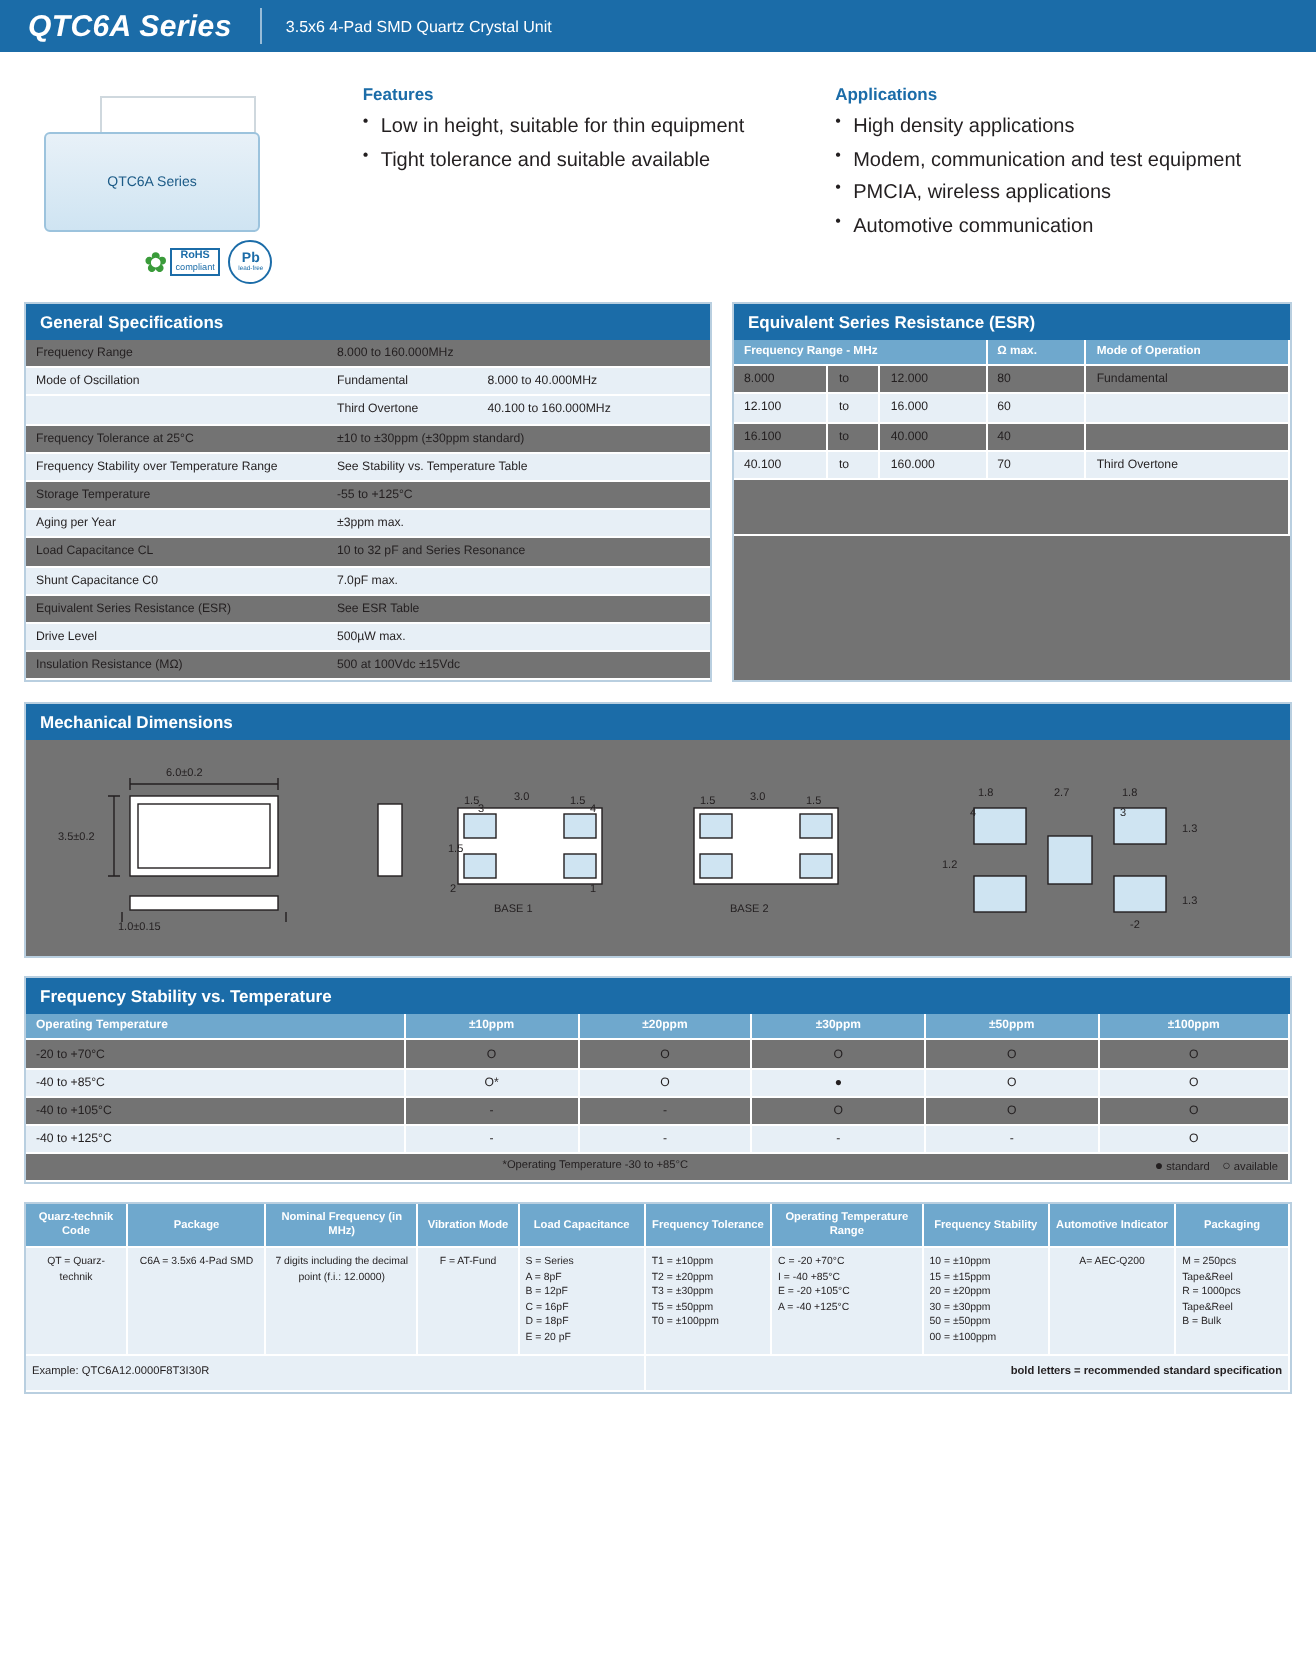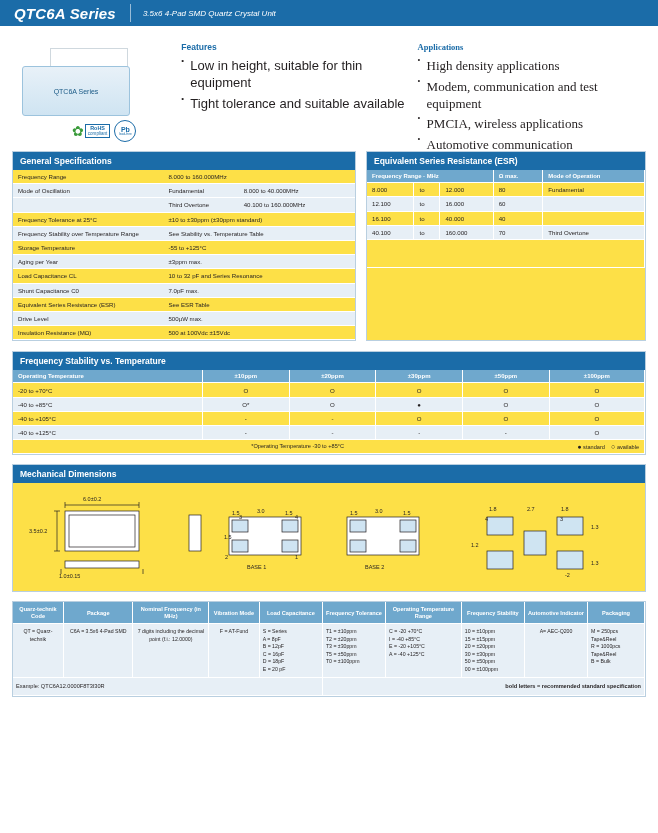--- a/index.html
+++ b/index.html
@@ -28,21 +28,21 @@
   .header .title {
     font-size: 15px;
     font-weight: bold;
     font-style: italic;
     letter-spacing: 0.2px;
     margin-right: 14px;
   }
   .header .divider {
     width: 1px; height: 18px; background: rgba(255,255,255,.55); margin-right: 12px;
   }
-  .header .subtitle { font-size: 8px; font-style: italic; }
+  .header .subtitle { font-size: 8px; }
 
   
   .top {
     display: flex;
     padding: 10px 2px 4px 2px;
     height: 125px;
   }
   .art { width: 170px; position: relative; }
   .chip-back {
     position: absolute; left: 36px; top: 12px;
@@ -65,35 +65,35 @@
   .rohs-box b{font-size:5.4px; display:block;}
   .pbfree {
     width: 22px; height: 22px; border-radius: 50%;
     border: 1.4px solid #1b6ca8; color:#1b6ca8;
     display:flex; flex-direction:column; align-items:center; justify-content:center;
     font-size: 7px; font-weight: bold;
   }
   .pbfree small{ font-size:3.2px; font-weight:normal; margin-top:-1px;}
 
   .feat-col { width: 240px; padding-top: 6px; }
-  .app-col { width: 230px; padding-top: 6px; font-family: Liberation Serif, serif; }
+  .app-col { width: 230px; padding-top: 6px; }
   .col-head {
     color: #1b6ca8; font-weight: bold; font-size: 8.5px; margin-bottom: 5px;
   }
   ul.bullets { list-style: none; margin: 0; padding: 0; }
   ul.bullets li {
     position: relative; padding-left: 9px; margin-bottom: 3.5px;
-    font-size: 13px; line-height: 1.32;
+    font-size: 10px; line-height: 1.32;
   }
   ul.bullets li:before {
     content: "•"; position: absolute; left: 0; top: -1px; color: #231f20; font-size: 8px;
   }
 
   
-  .panel { border: 1px solid #b9cfe0; background: #fde047; margin-bottom: 9px; }
+  .panel { border: 1px solid #b9cfe0; background: #737373; margin-bottom: 9px; }
   .panel-head {
     background: #1b6ca8; color: #fff; font-weight: bold; font-size: 8.5px;
     padding: 4px 7px;
   }
   table { border-collapse: collapse; width: 100%; }
   td, th { font-size: 6.1px; padding: 3.1px 5px; text-align: left; vertical-align: middle; }
 
   .spec-table tr.alt td { background: #e7eff6; }
   .spec-table td { border-bottom: 1px solid #ffffff; }
   .spec-table td.lbl { width: 44%; }
@@ -294,82 +294,20 @@
           </tr>
           <tr>
             <td colspan="5" style="height:28px;"></td>
           </tr>
         </tbody>
       </table>
     </div>
   </div>
 
   <div class="panel">
-    <div class="panel-head">Frequency Stability vs. Temperature</div>
-    <table class="stab-table">
-      <thead>
-        <tr>
-          <th class="first">Operating Temperature</th>
-          <th>±10ppm</th>
-          <th>±20ppm</th>
-          <th>±30ppm</th>
-          <th>±50ppm</th>
-          <th>±100ppm</th>
-        </tr>
-      </thead>
-      <tbody>
-        <tr>
-          <td class="first">-20 to +70°C</td>
-          <td>O</td>
-          <td>O</td>
-          <td>O</td>
-          <td>O</td>
-          <td>O</td>
-        </tr>
-        <tr class="alt">
-          <td class="first">-40 to +85°C</td>
-          <td>O*</td>
-          <td>O</td>
-          <td>●</td>
-          <td>O</td>
-          <td>O</td>
-        </tr>
-        <tr>
-          <td class="first">-40 to +105°C</td>
-          <td>-</td>
-          <td>-</td>
-          <td>O</td>
-          <td>O</td>
-          <td>O</td>
-        </tr>
-        <tr class="alt">
-          <td class="first">-40 to +125°C</td>
-          <td>-</td>
-          <td>-</td>
-          <td>-</td>
-          <td>-</td>
-          <td>O</td>
-        </tr>
-        <tr class="stab-foot">
-          <td colspan="6">
-            <span>*Operating Temperature -30 to +85°C</span>
-            <span class="legend">
-              <span class="dot-f">●</span>
-              <span>standard</span>
-              &nbsp;&nbsp;
-              <span class="dot-f">○</span>
-              <span>available</span>
-            </span>
-          </td>
-        </tr>
-      </tbody>
-    </table>
-  </div>
-
-  <div class="panel">
     <div class="panel-head">Mechanical Dimensions</div>
     <div class="mech-body">
       <svg class="mech-svg" width="620" height="96" viewBox="0 0 620 96">
         <g stroke="#231f20" fill="none" stroke-width="0.7" font-size="5.5" font-family="Liberation Sans">
 
           <rect x="46" y="22" width="74" height="40" fill="#ffffff"></rect>
           <rect x="50" y="26" width="66" height="32" fill="#ffffff"></rect>
           <line x1="46" y1="16" x2="120" y2="16"></line>
           <path d="M46 13 L46 19 M120 13 L120 19"></path>
           <text x="64" y="12" fill="#231f20" stroke="none">6.0±0.2</text>
@@ -424,20 +362,82 @@
             <text x="572" y="40" fill="#231f20" stroke="none">1.3</text>
             <text x="452" y="58" fill="#231f20" stroke="none">1.2</text>
             <text x="572" y="76" fill="#231f20" stroke="none">1.3</text>
             <text x="466" y="32" fill="#231f20" stroke="none">4</text>
             <text x="541" y="32" fill="#231f20" stroke="none">3</text>
             <text x="546" y="88" fill="#231f20" stroke="none">-2</text>
           </g>
         </g>
       </svg>
     </div>
+  </div>
+
+  <div class="panel">
+    <div class="panel-head">Frequency Stability vs. Temperature</div>
+    <table class="stab-table">
+      <thead>
+        <tr>
+          <th class="first">Operating Temperature</th>
+          <th>±10ppm</th>
+          <th>±20ppm</th>
+          <th>±30ppm</th>
+          <th>±50ppm</th>
+          <th>±100ppm</th>
+        </tr>
+      </thead>
+      <tbody>
+        <tr>
+          <td class="first">-20 to +70°C</td>
+          <td>O</td>
+          <td>O</td>
+          <td>O</td>
+          <td>O</td>
+          <td>O</td>
+        </tr>
+        <tr class="alt">
+          <td class="first">-40 to +85°C</td>
+          <td>O*</td>
+          <td>O</td>
+          <td>●</td>
+          <td>O</td>
+          <td>O</td>
+        </tr>
+        <tr>
+          <td class="first">-40 to +105°C</td>
+          <td>-</td>
+          <td>-</td>
+          <td>O</td>
+          <td>O</td>
+          <td>O</td>
+        </tr>
+        <tr class="alt">
+          <td class="first">-40 to +125°C</td>
+          <td>-</td>
+          <td>-</td>
+          <td>-</td>
+          <td>-</td>
+          <td>O</td>
+        </tr>
+        <tr class="stab-foot">
+          <td colspan="6">
+            <span>*Operating Temperature -30 to +85°C</span>
+            <span class="legend">
+              <span class="dot-f">●</span>
+              <span>standard</span>
+              &nbsp;&nbsp;
+              <span class="dot-f">○</span>
+              <span>available</span>
+            </span>
+          </td>
+        </tr>
+      </tbody>
+    </table>
   </div>
 
   <div class="panel">
     <table class="pn-table">
       <thead>
         <tr>
           <th style="width:8%">Quarz-technik Code</th>
           <th style="width:11%">Package</th>
           <th style="width:12%">Nominal Frequency (in MHz)</th>
           <th style="width:8%">Vibration Mode</th>

